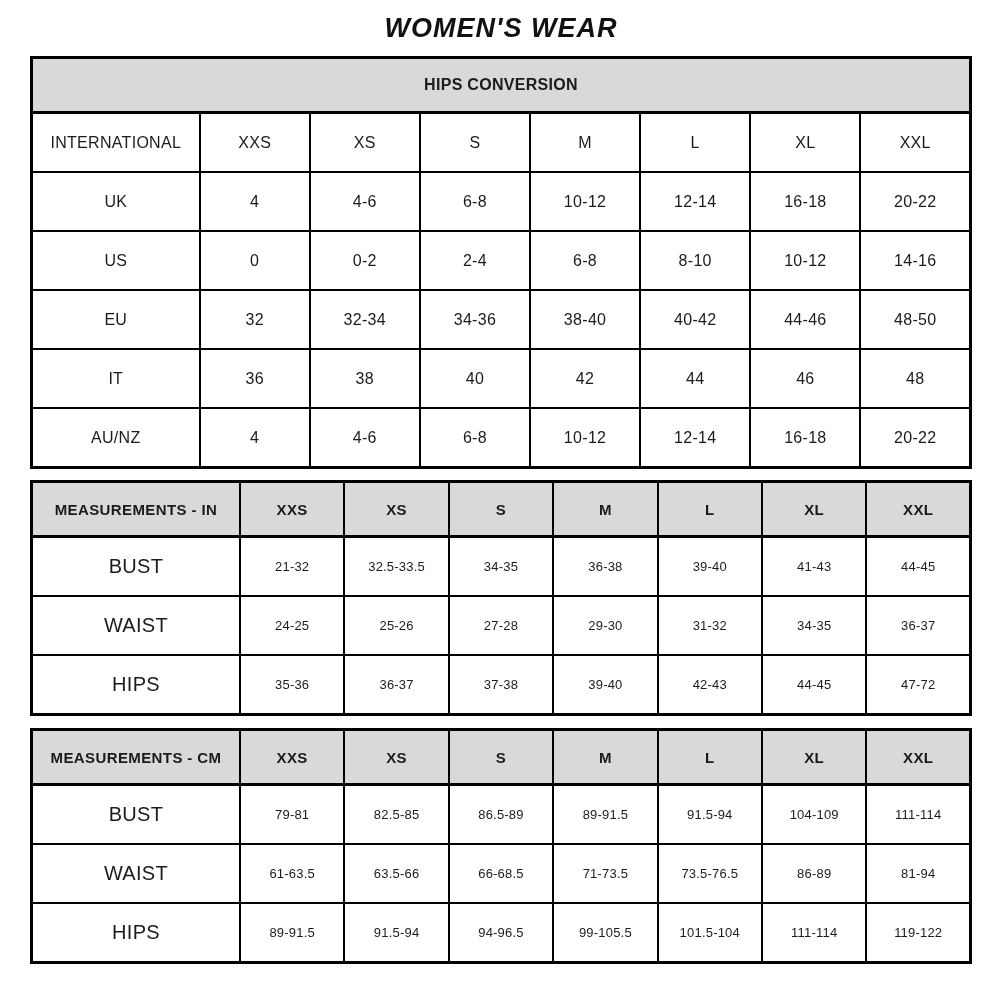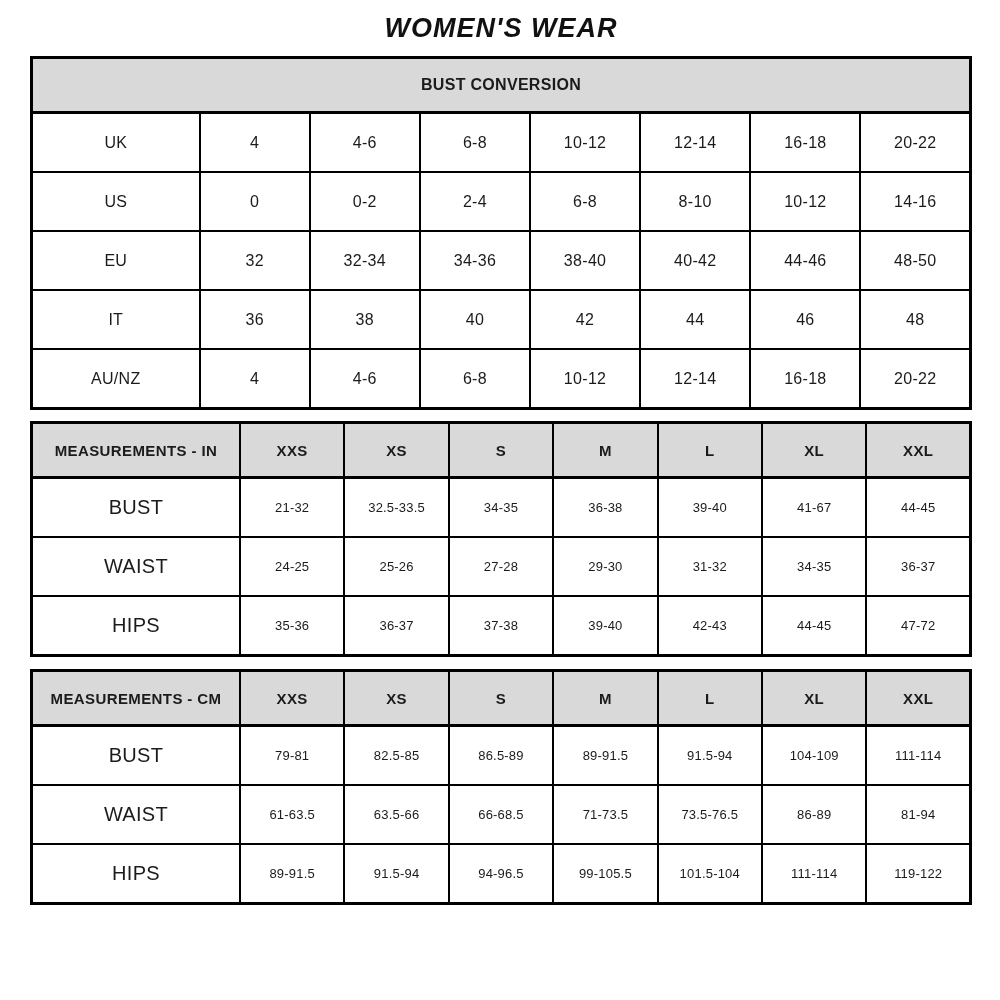--- a/index.html
+++ b/index.html
@@ -89,21 +89,31 @@
       <col style="width:11.73%">
         <col style="width:11.73%">
         <col style="width:11.73%">
         <col style="width:11.73%">
       <col style="width:11.73%">
         <col style="width:11.73%">
         <col style="width:11.72%">
     </colgroup>
     <tbody>
       <tr>
-        <td colspan="8" class="caption-cell">BUST CONVERSION</td>
+        <td colspan="8" class="caption-cell">HIPS CONVERSION</td>
+      </tr>
+      <tr>
+        <td>INTERNATIONAL</td>
+        <td>XXS</td>
+        <td>XS</td>
+        <td>S</td>
+        <td>M</td>
+        <td>L</td>
+        <td>XL</td>
+        <td>XXL</td>
       </tr>
       <tr>
         <td>UK</td>
         <td>4</td>
         <td>4-6</td>
         <td>6-8</td>
         <td>10-12</td>
         <td>12-14</td>
         <td>16-18</td>
         <td>20-22</td>
@@ -173,21 +183,21 @@
         <td>XL</td>
         <td>XXL</td>
       </tr>
       <tr>
         <td class="row-label">BUST</td>
         <td class="val-cell">21-32</td>
         <td class="val-cell">32.5-33.5</td>
         <td class="val-cell">34-35</td>
         <td class="val-cell">36-38</td>
         <td class="val-cell">39-40</td>
-        <td class="val-cell">41-67</td>
+        <td class="val-cell">41-43</td>
         <td class="val-cell">44-45</td>
       </tr>
       <tr>
         <td class="row-label">WAIST</td>
         <td class="val-cell">24-25</td>
         <td class="val-cell">25-26</td>
         <td class="val-cell">27-28</td>
         <td class="val-cell">29-30</td>
         <td class="val-cell">31-32</td>
         <td class="val-cell">34-35</td>

